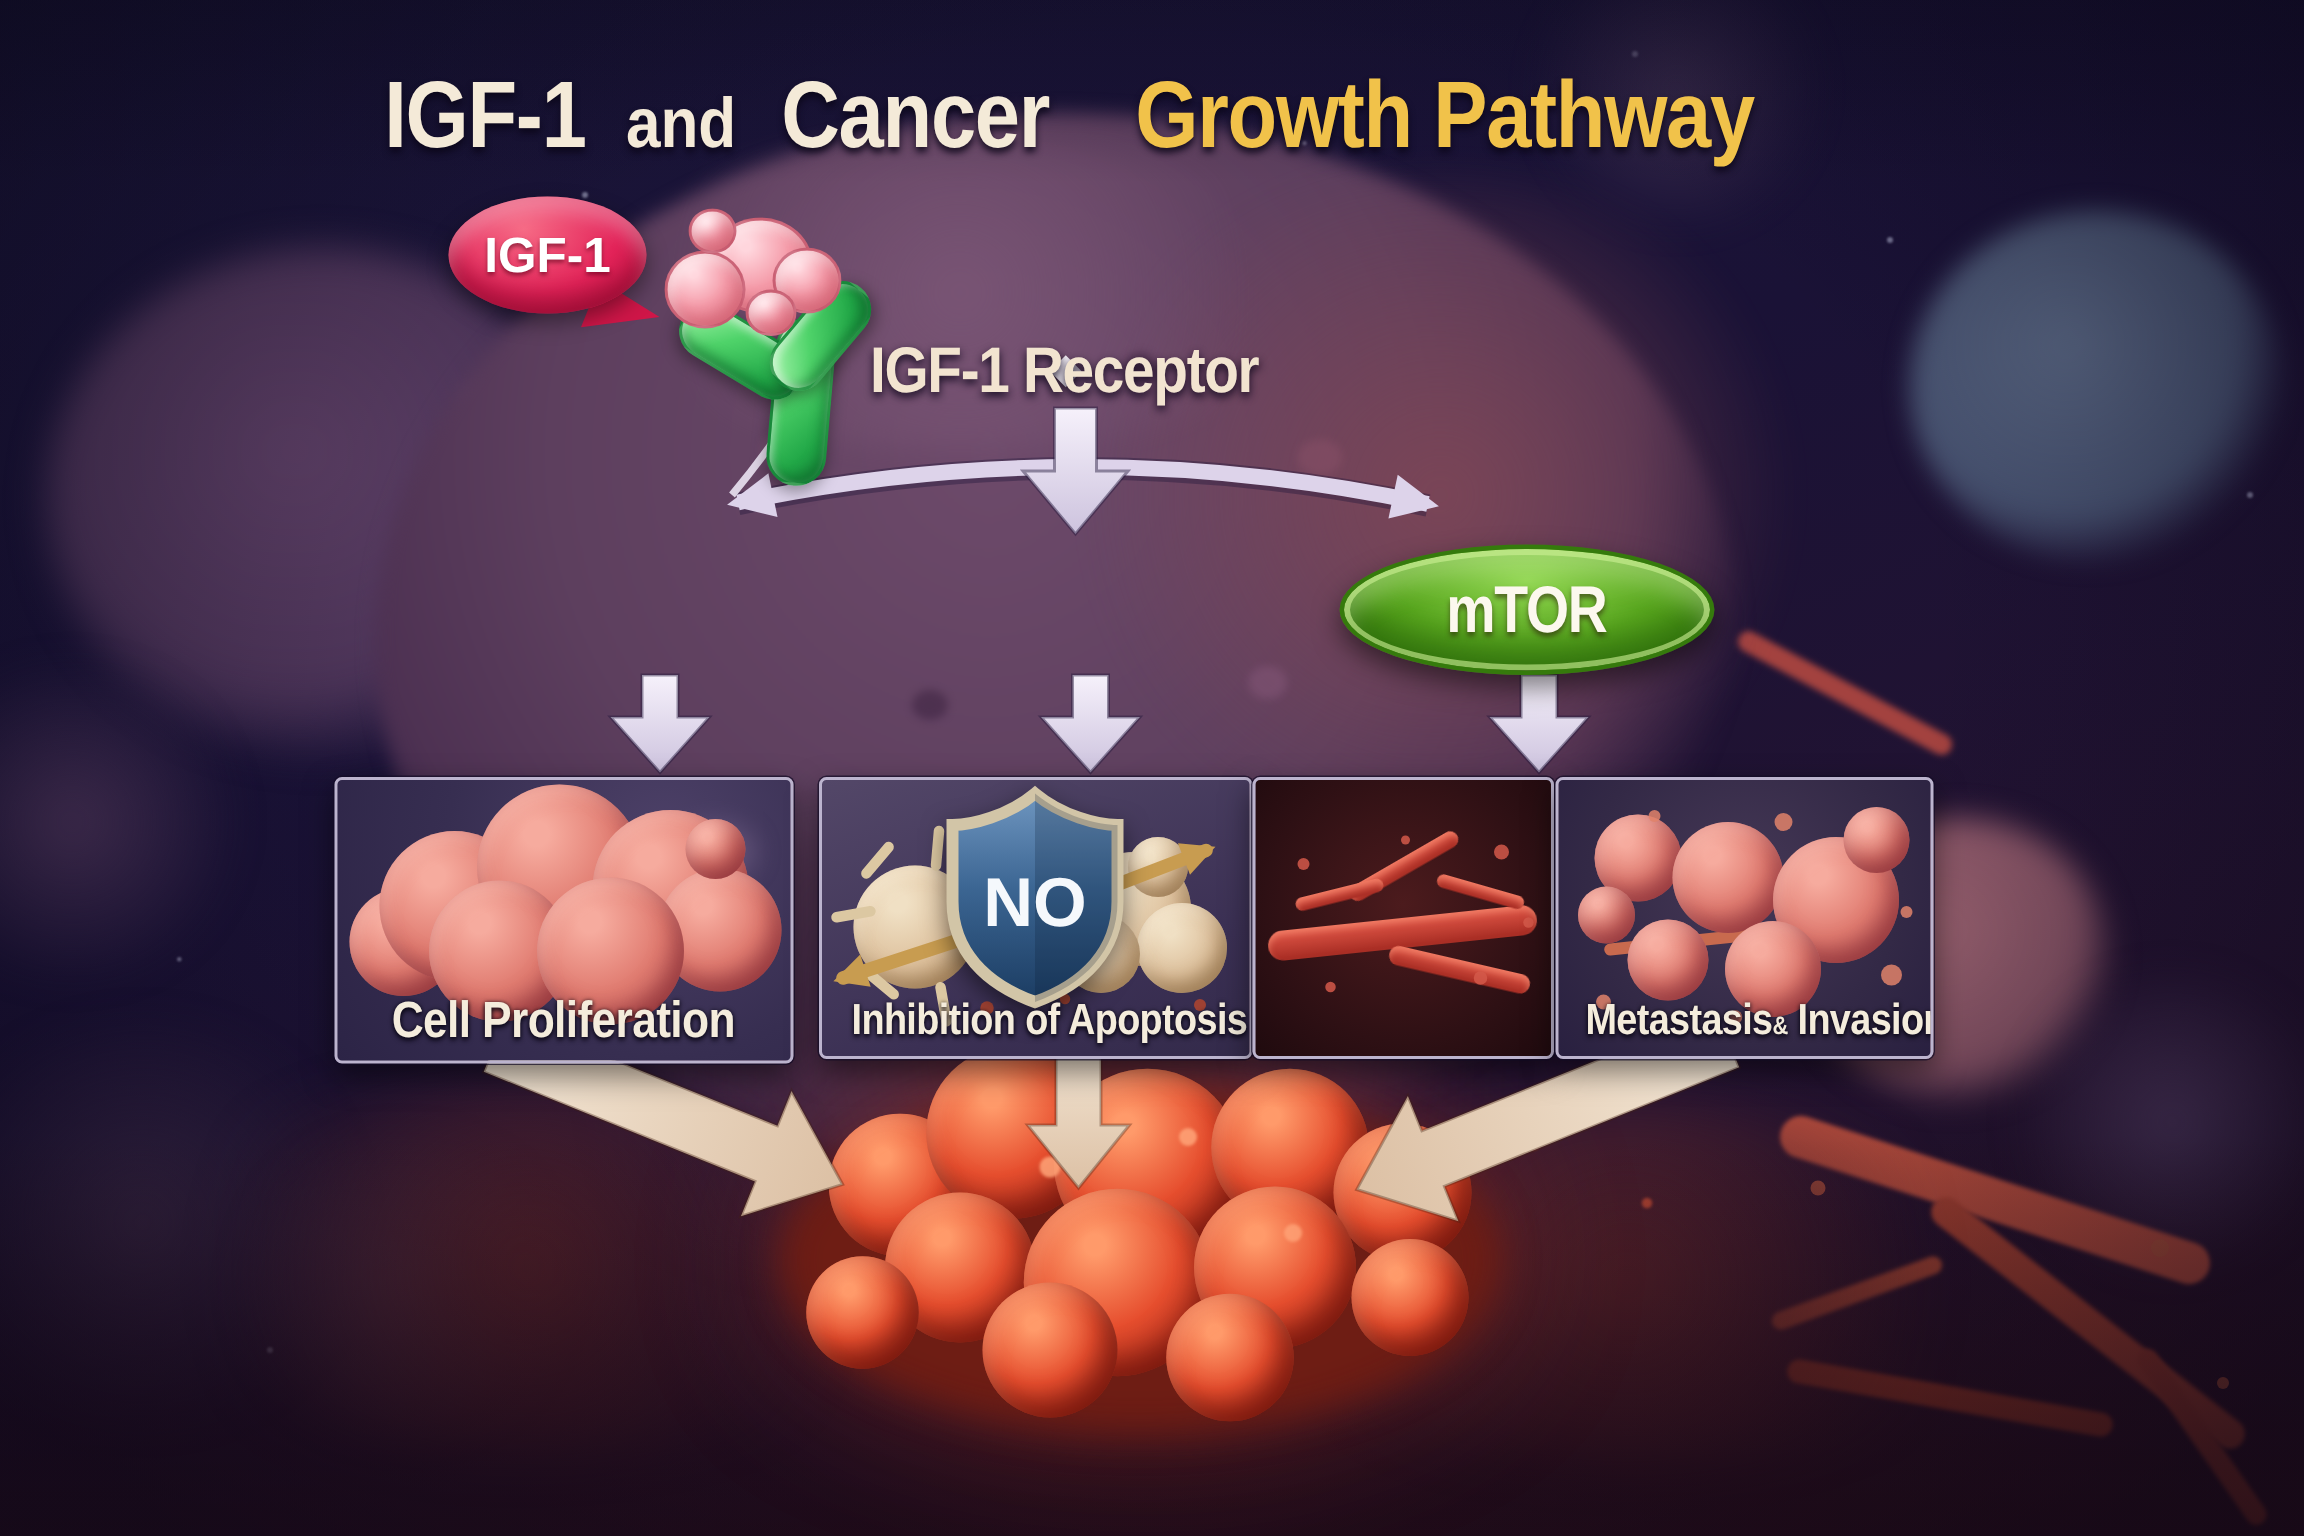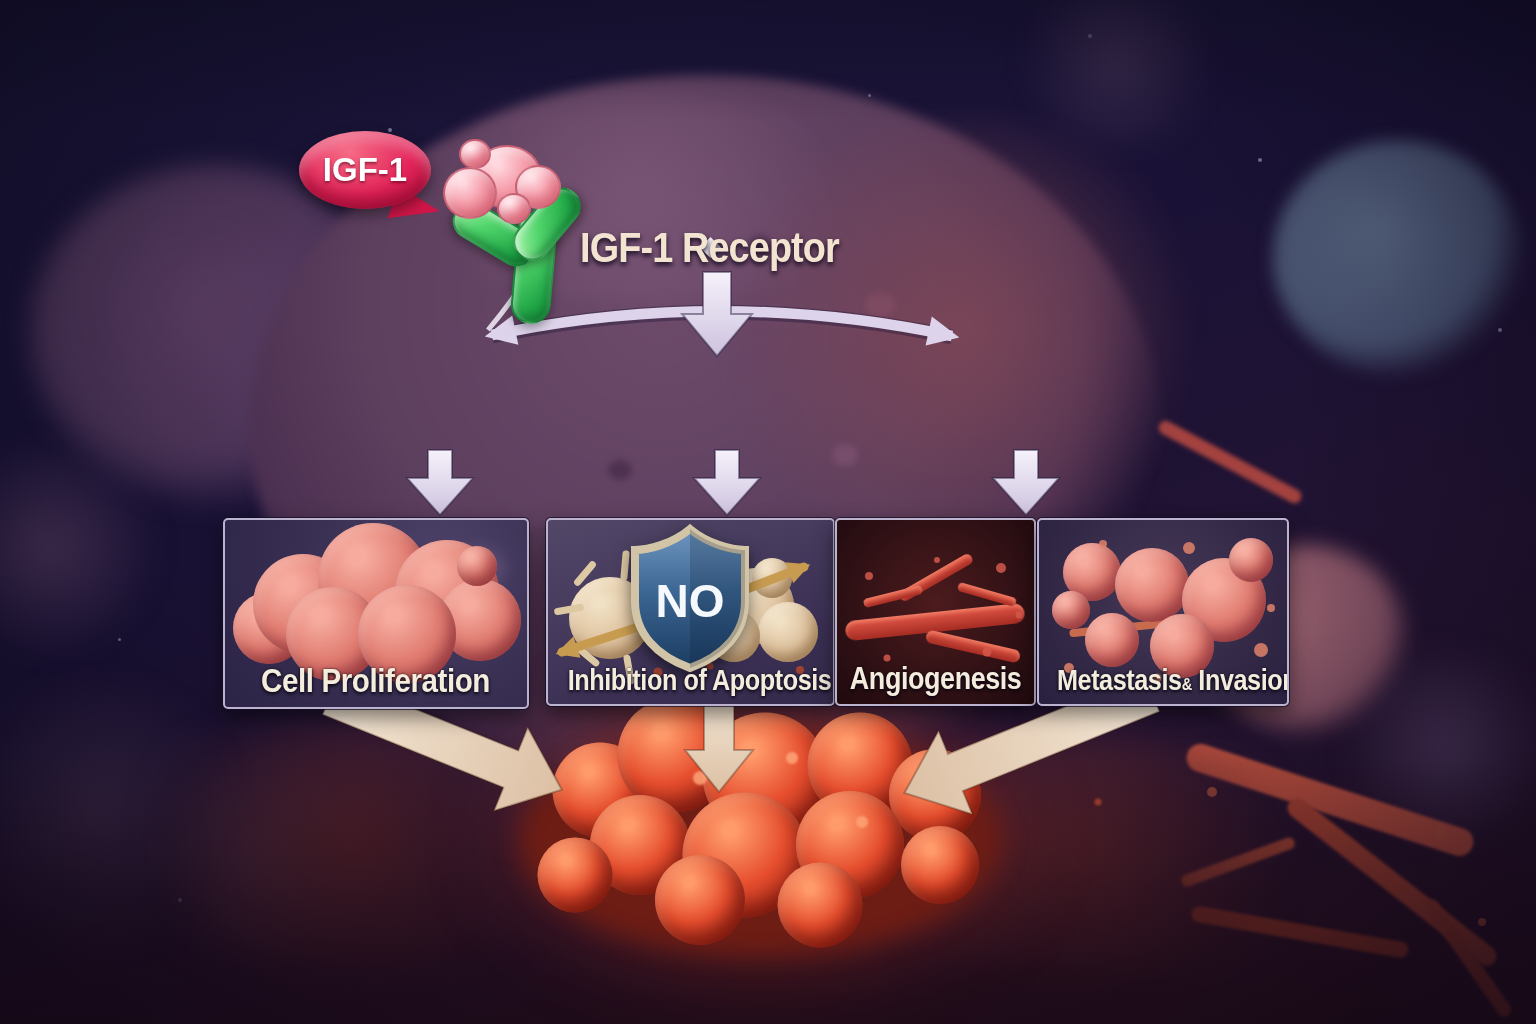--- a/index.html
+++ b/index.html
@@ -214,40 +214,49 @@
       <polygon points="-20,0 20,0 20,195 45,195 0,250 -45,195 -20,195" fill="url(#convGrad)" stroke="rgba(70,35,20,.35)" stroke-width="2"></polygon>
     </g>
     <g transform="translate(719,692)">
       <polygon points="-15,0 15,0 15,58 34,58 0,100 -34,58 -15,58" fill="url(#convGrad)" stroke="rgba(70,35,20,.35)" stroke-width="2"></polygon>
     </g>
     <g transform="translate(1152,693) rotate(68)">
       <polygon points="-20,0 20,0 20,212 45,212 0,267 -45,212 -20,212" fill="url(#convGrad)" stroke="rgba(70,35,20,.35)" stroke-width="2"></polygon>
     </g>
   </svg>
 
+  <h1 class="title">
+    <span class="tbig cream">IGF-1</span>
+    <span class="tmid cream">and</span>
+    <span class="tbig cream">Cancer</span>
+    <span class="tbig gold">Growth Pathway</span>
+  </h1>
 
   <div class="bubble-tail"></div>
   <div class="bubble">
     <span>IGF-1</span>
   </div>
   <div>
     <i class="mol abs" style="left:472px;top:145px;width:66px;height:60px;"></i>
     <i class="mol abs" style="left:443px;top:167px;width:50px;height:48px;"></i>
     <i class="mol abs" style="left:459px;top:139px;width:28px;height:26px;"></i>
     <i class="mol abs" style="left:515px;top:165px;width:42px;height:40px;"></i>
     <i class="mol abs" style="left:497px;top:193px;width:30px;height:27px;"></i>
   </div>
   <div>
     <i class="cap" style="left:514px;top:212px;width:36px;height:108px;transform:rotate(5deg);"></i>
     <i class="cap" style="left:449px;top:215px;width:86px;height:34px;transform:rotate(31deg);"></i>
     <i class="cap" style="left:505px;top:205px;width:80px;height:34px;transform:rotate(-50deg);"></i>
   </div>
   <div class="diamond"></div>
   <div class="receptor-label">IGF-1 Receptor</div>
 
+  <div class="node n3">
+    <span>mTOR</span>
+  </div>
 
   <section class="panel p1">
     <i class="b c" style="left:252px;top:48px;width:55px;height:40px;background:#6a5a80;filter:blur(8px);opacity:.7;"></i>
     <i class="blob" style="left:44px;top:108px;width:72px;height:72px;"></i>
     <i class="blob" style="left:78px;top:84px;width:100px;height:100px;"></i>
     <i class="blob" style="left:148px;top:58px;width:110px;height:110px;"></i>
     <i class="blob" style="left:222px;top:72px;width:104px;height:104px;"></i>
     <i class="blob" style="left:255px;top:100px;width:82px;height:82px;"></i>
     <i class="blob" style="left:108px;top:114px;width:94px;height:94px;"></i>
     <i class="blob" style="left:182px;top:114px;width:98px;height:98px;"></i>
@@ -306,23 +315,20 @@
     <i class="vseg" style="left:58px;top:52px;width:82px;height:11px;transform:rotate(-30deg);"></i>
     <i class="vseg" style="left:88px;top:120px;width:96px;height:13px;transform:rotate(13deg);"></i>
     <i class="vseg" style="left:26px;top:72px;width:60px;height:9px;transform:rotate(-14deg);"></i>
     <i class="vseg" style="left:120px;top:70px;width:60px;height:9px;transform:rotate(16deg);"></i>
     <i class="rdot" style="left:32px;top:56px;width:8px;height:8px;"></i>
     <i class="rdot" style="left:164px;top:48px;width:10px;height:10px;"></i>
     <i class="rdot" style="left:50px;top:138px;width:7px;height:7px;"></i>
     <i class="rdot" style="left:150px;top:132px;width:9px;height:9px;"></i>
     <i class="rdot" style="left:100px;top:40px;width:6px;height:6px;"></i>
     <i class="rdot" style="left:182px;top:95px;width:7px;height:7px;"></i>
-    <div class="plabel" style="font-size:31px;">
-      <span class="cond">Angiogenesis</span>
-    </div>
   </section>
 
   <section class="panel p4">
     <i class="capsule" style="left:30px;top:100px;width:180px;height:8px;background:#c86a4e;transform:rotate(-6deg);"></i>
     <i class="capsule" style="left:118px;top:82px;width:70px;height:6px;background:#c86a4e;transform:rotate(25deg);"></i>
     <i class="blob" style="left:53px;top:52px;width:58px;height:58px;"></i>
     <i class="blob" style="left:113px;top:65px;width:74px;height:74px;"></i>
     <i class="blob" style="left:185px;top:80px;width:84px;height:84px;"></i>
     <i class="blob" style="left:73px;top:120px;width:54px;height:54px;"></i>
     <i class="blob" style="left:143px;top:126px;width:64px;height:64px;"></i>

